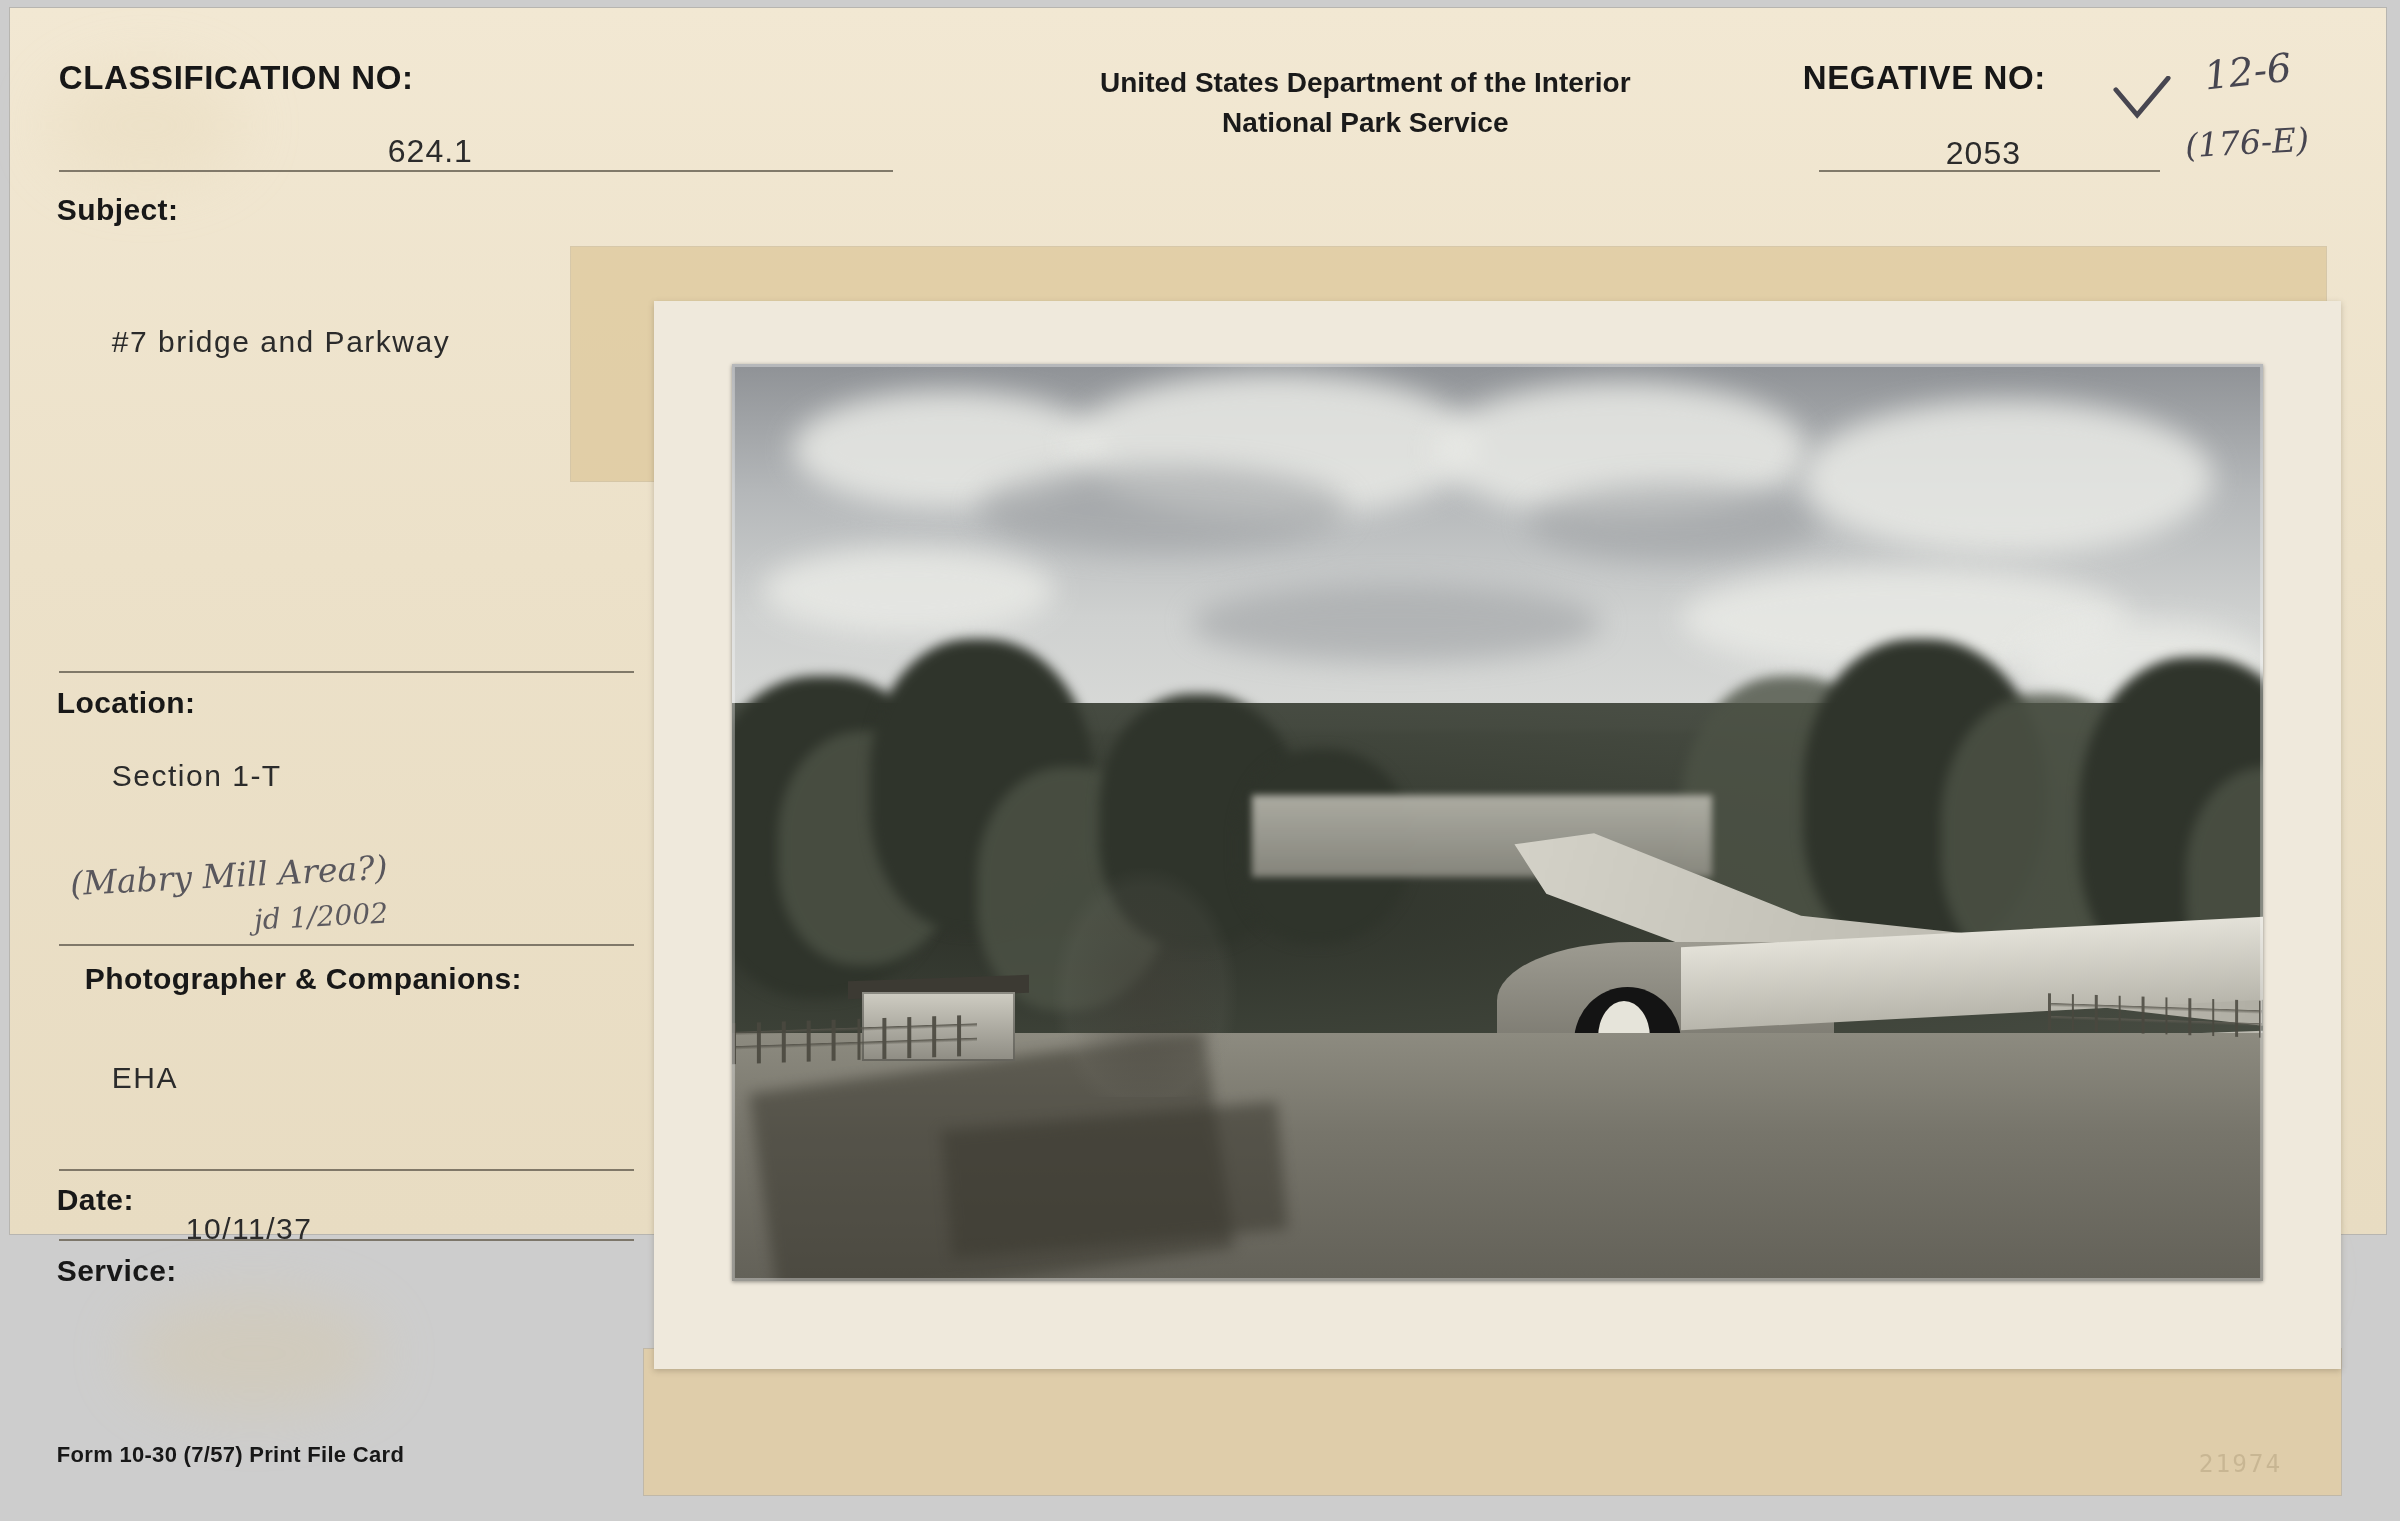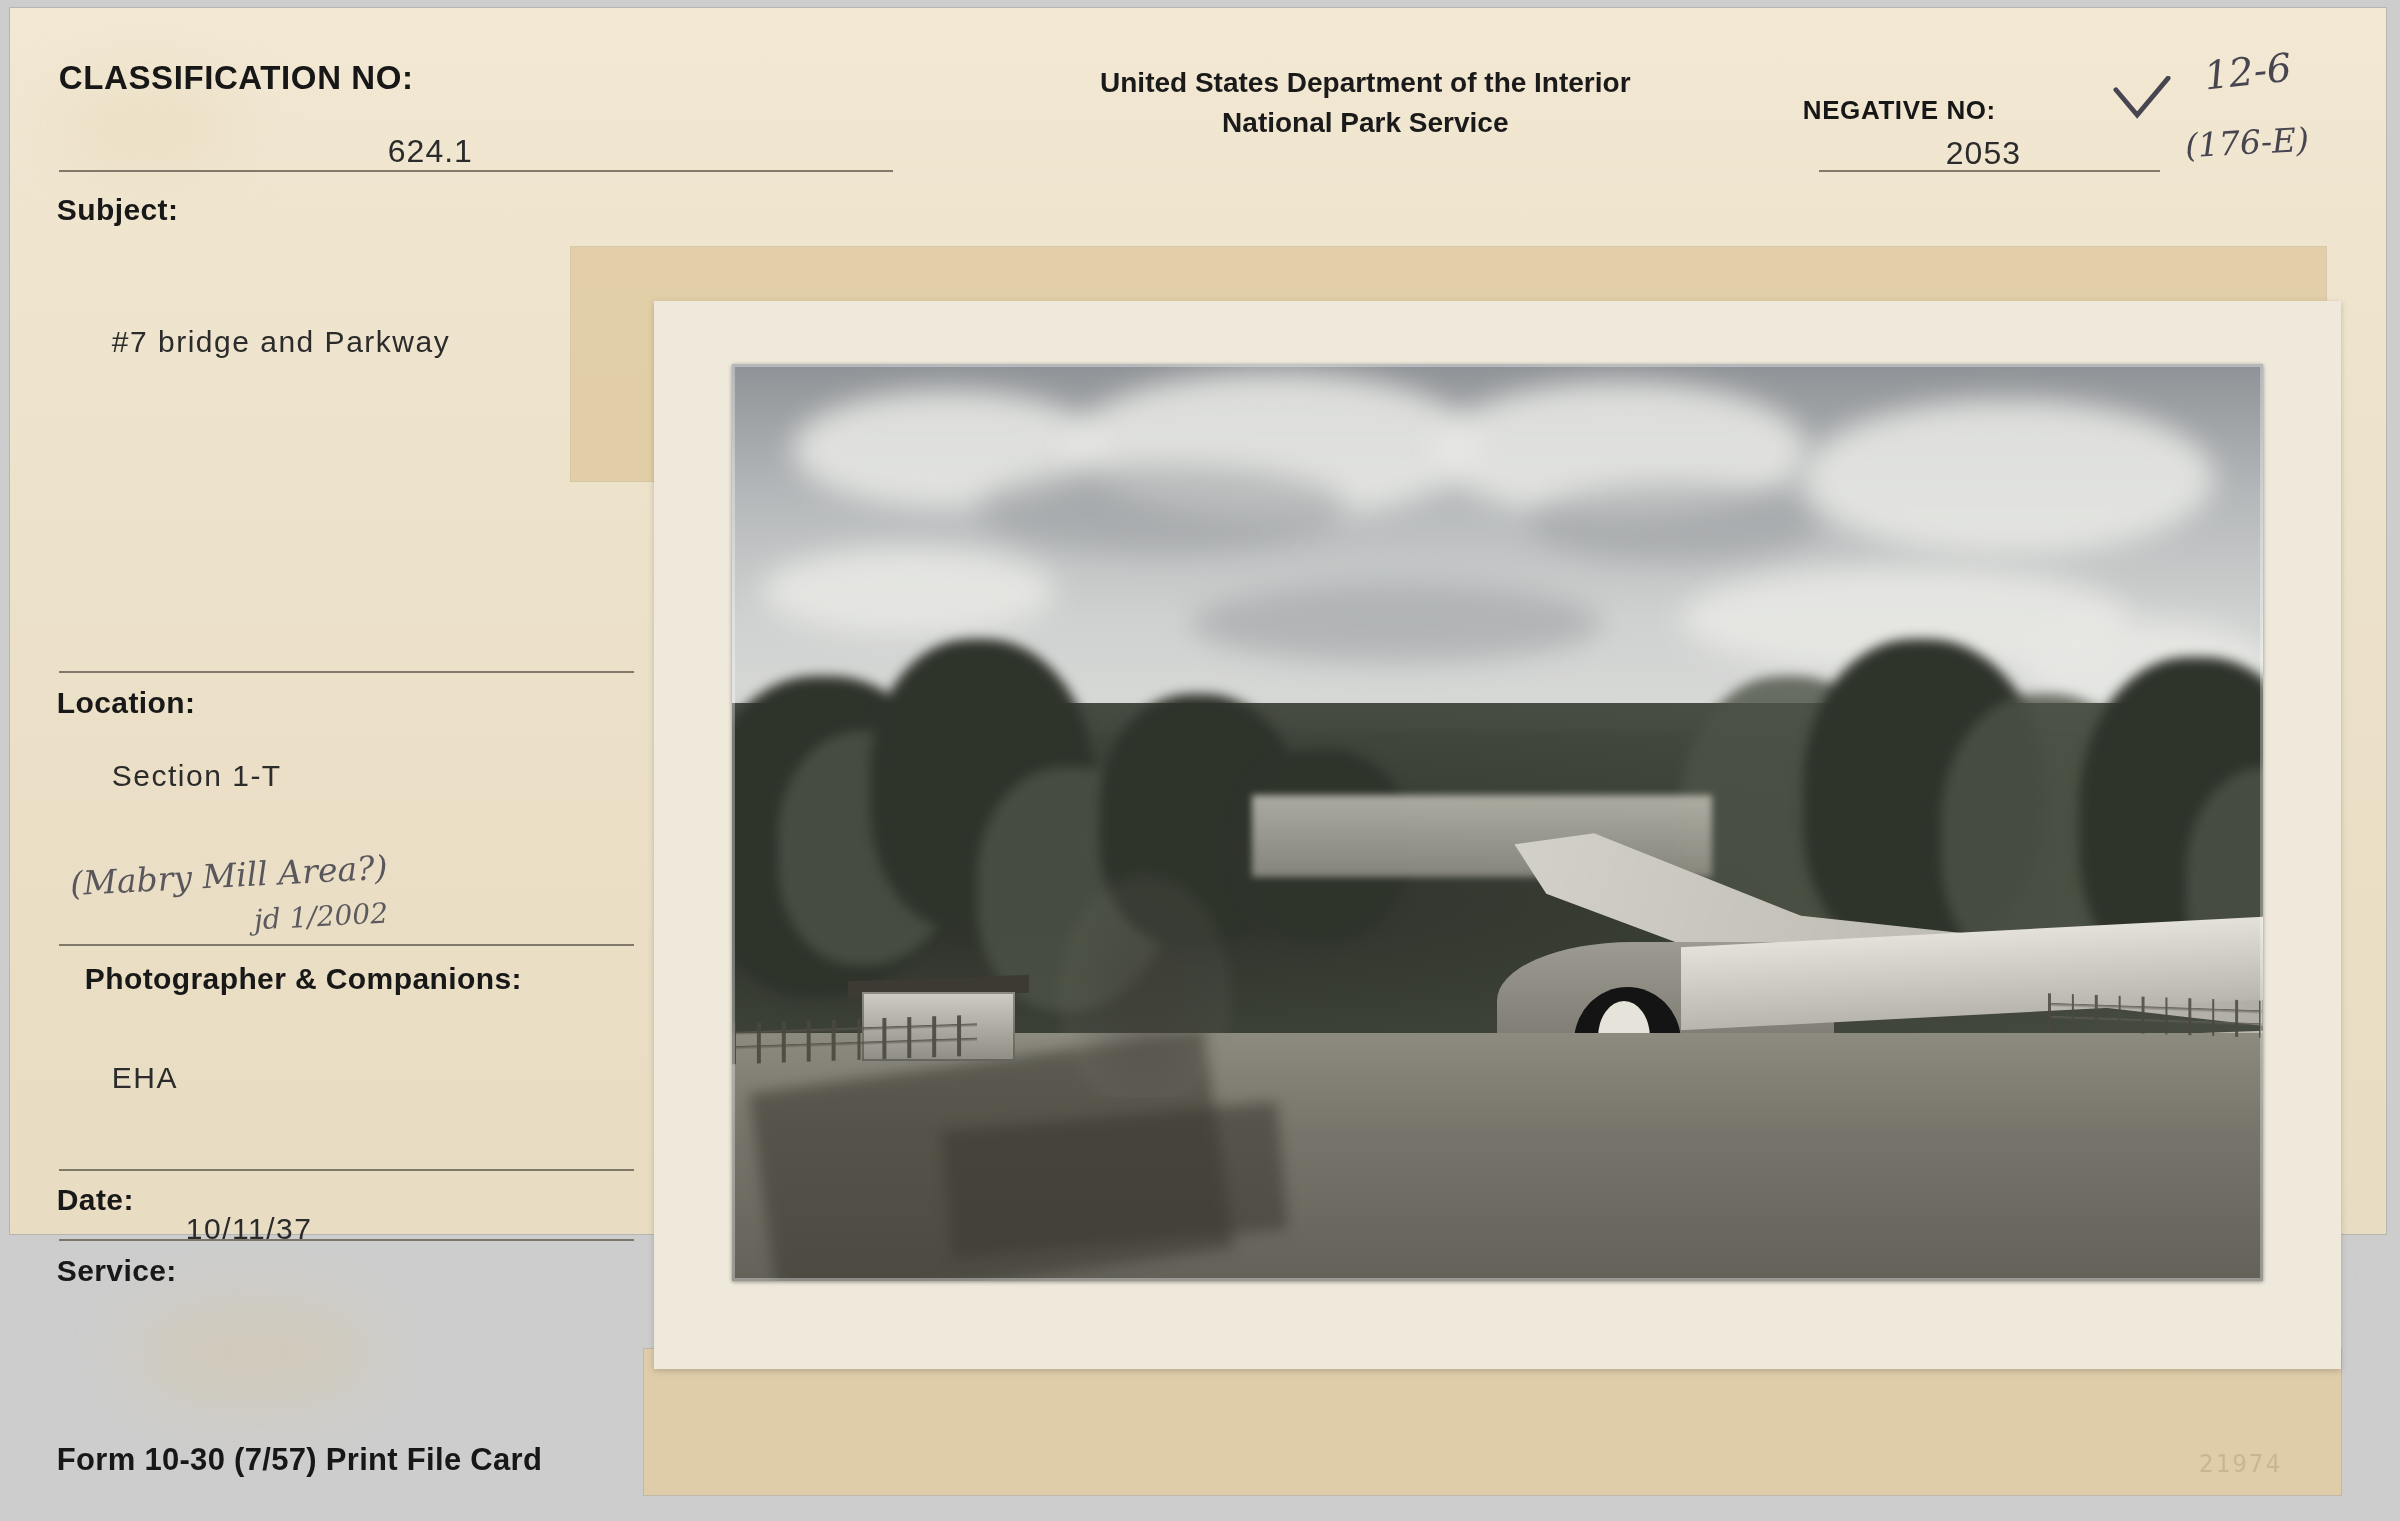--- a/index.html
+++ b/index.html
@@ -27,21 +27,21 @@
   .blotch{position:absolute;border-radius:50%;filter:blur(29px);opacity:.35;}
 
   
   .hdr-label{
     position:absolute;
     font-weight:bold;
     color:#171717;
     letter-spacing:0.6px;
   }
   #classification-label{left:49px;top:51px;font-size:33px;}
-  #negative-label{left:1793px;top:51px;font-size:26px;margin-top:36px;}
+  #negative-label{left:1793px;top:51px;font-size:33px;}
   .agency{
     position:absolute;
     left:985px;top:55px;width:741px;
     text-align:center;
     font-weight:bold;font-size:28px;color:#1a1a1a;
     line-height:1.45;
   }
   .typed{
     font-family:Liberation Sans, sans-serif;
     color:#2b2b2b;
@@ -97,21 +97,21 @@
   }
   #negative-annotation-b{
     position:absolute;left:2175px;top:115px;font-size:33px;
     color:#2a2a3a;transform:rotate(-3deg);opacity:.85;
   }
   .checkmark{
     position:absolute;left:2102px;top:68px;width:60px;height:45px;
     opacity:.85;
   }
   #form-footer{
-    position:absolute;left:47px;top:1434px;font-size:31px;font-weight:bold;color:#171717;letter-spacing:0.3px;
+    position:absolute;left:47px;top:1434px;font-size:22px;font-weight:bold;color:#171717;letter-spacing:0.3px;
   }
   #accession-number{
     position:absolute;left:2189px;top:1441px;font-size:24.4px;
     font-family:"DejaVu Sans Mono", monospace;color:#3a3a3a;letter-spacing:2px;
   }
 
   
   .tape{
     position:absolute;
     background:rgba(221,198,152,.72);

